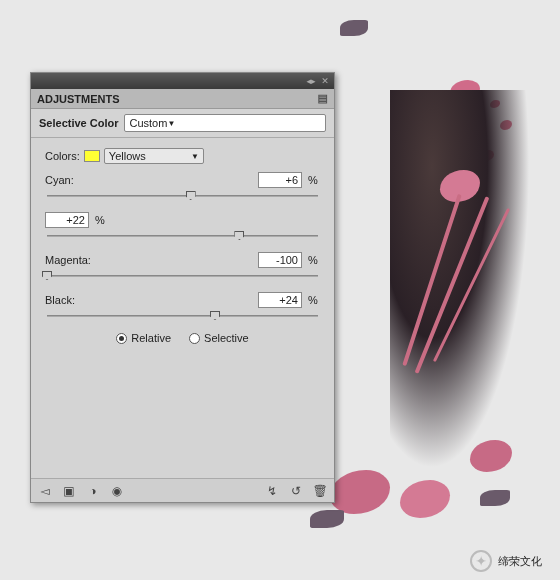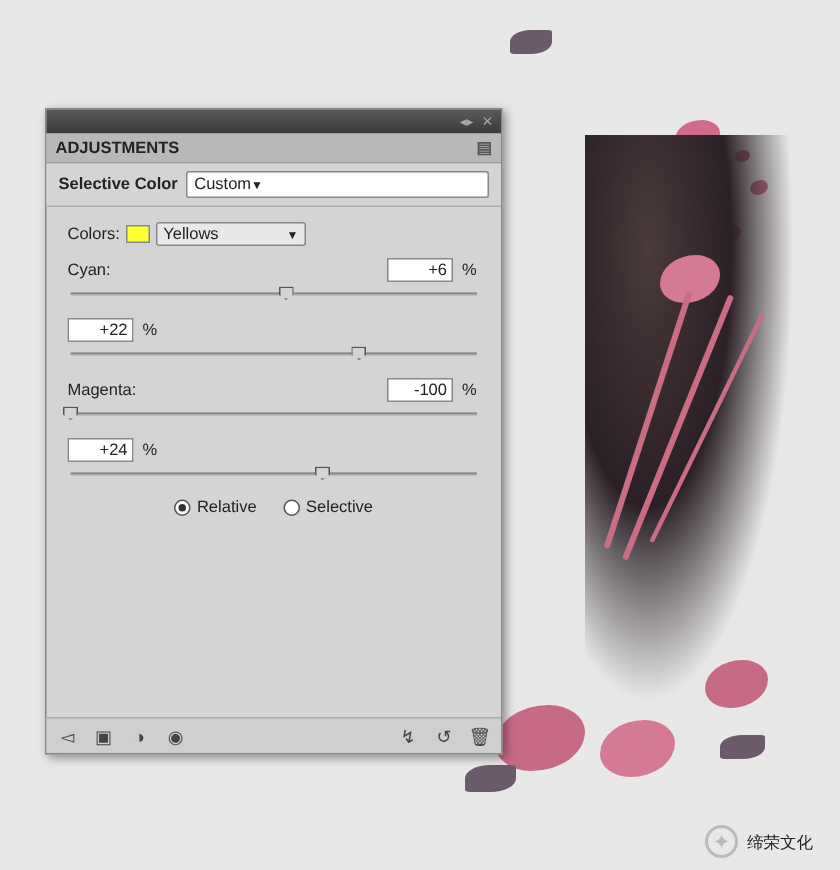--- a/index.html
+++ b/index.html
@@ -114,20 +114,21 @@
             <span class="valbox">-100</span>
             <span class="pct">%</span>
           </div>
           <div class="track">
             <div class="line"></div>
             <div class="thumb" style="left:0%"></div>
           </div>
         </div>
         <div class="slider-group">
           <div class="slider-row">
+            <span class="lbl">Black:</span>
             <span class="valbox">+24</span>
             <span class="pct">%</span>
           </div>
           <div class="track">
             <div class="line"></div>
             <div class="thumb" style="left:62%"></div>
           </div>
         </div>
       </div>
     <div class="mode-row">

